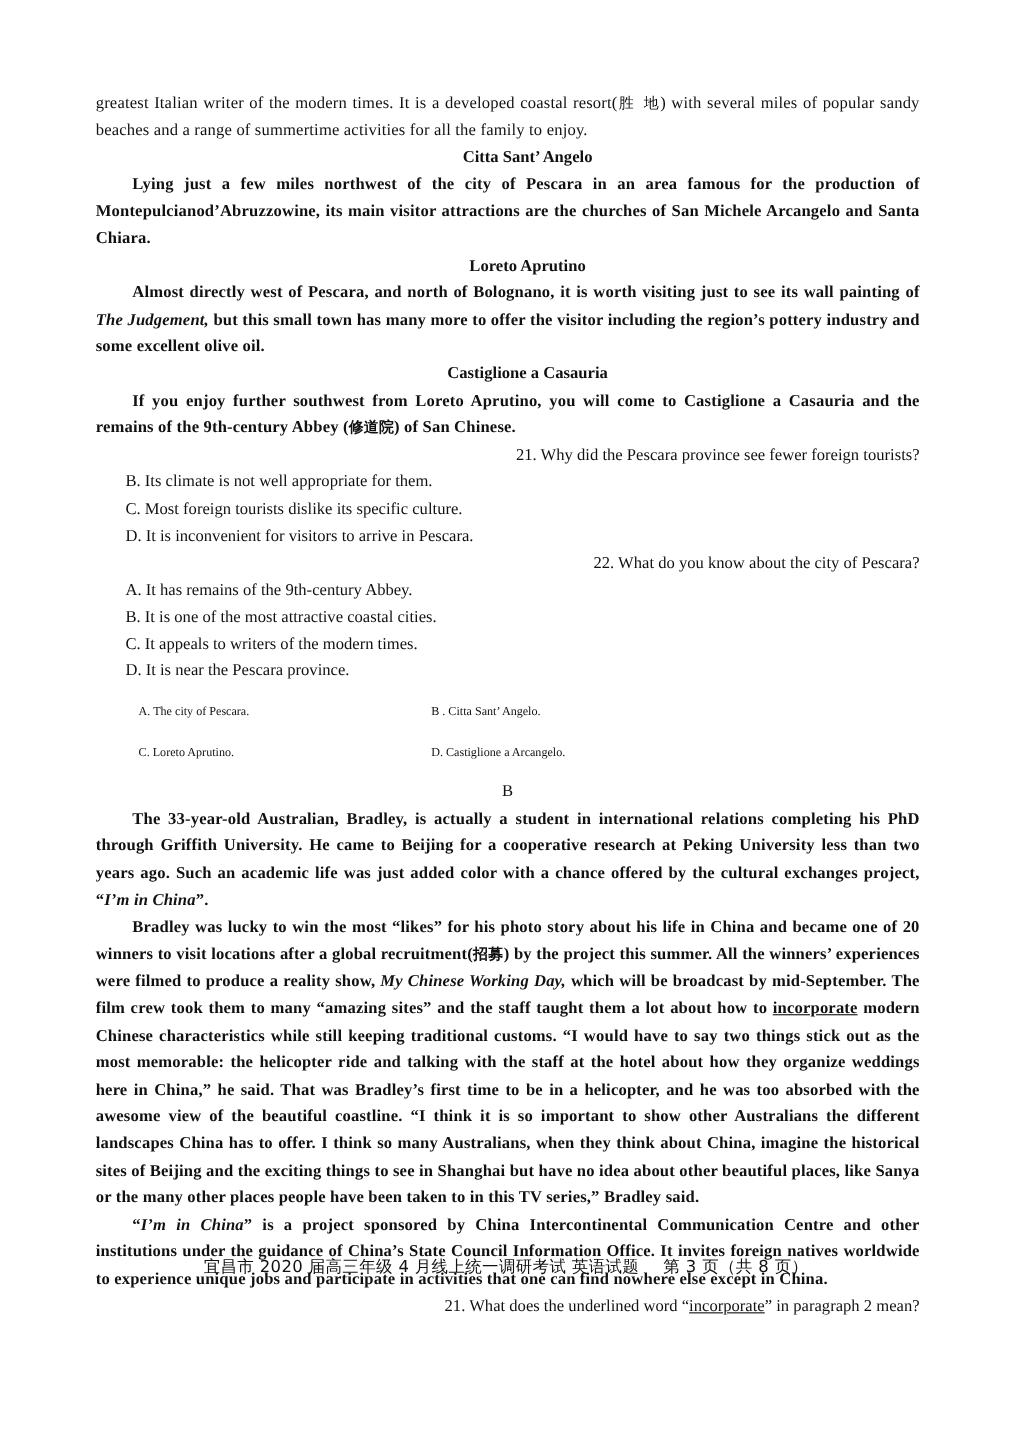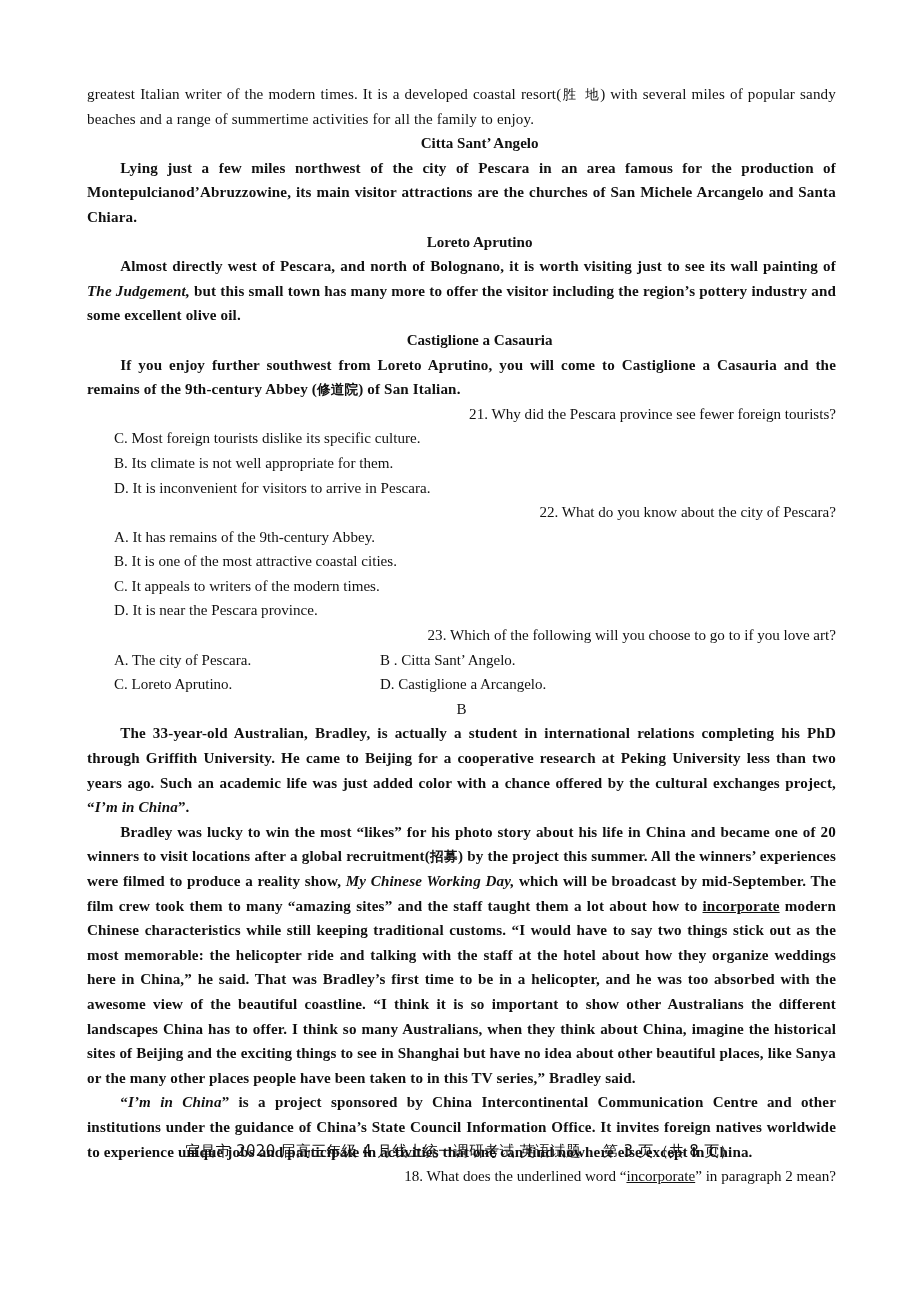--- a/index.html
+++ b/index.html
@@ -75,23 +75,23 @@
 
   .opt-line {
     font-size: 15.1px;
     line-height: 24.6px;
     margin: 0;
     padding-left: 27px;
     text-align: left;
   }
 
   .opt-row {
-    font-size: 15px;
+    font-size: 11px;
     line-height: 24.6px;
-    margin: 0;
+    margin: 12px;
     padding-left: 27px;
     display: block;
     position: relative;
     height: 24.6px;
   }
   .opt-row .col-a {
     display: inline-block;
   }
   .opt-row .col-b {
     position: absolute;
@@ -138,48 +138,47 @@
 
   <p class="body-text para noindent"><span>greatest Italian writer of the modern times. It is a developed coastal resort(</span><span class="cjk">胜</span><span class="cjk-gap"></span><span class="cjk">地</span><span>) with several miles of popular sandy beaches and a range of summertime activities for all the family to enjoy.</span></p>
 
   <p class="sub-head">Citta Sant’ Angelo</p>
   <p class="body-text para indent">Lying just a few miles northwest of the city of Pescara in an area famous for the production of Montepulcianod’Abruzzowine, its main visitor attractions are the churches of San Michele Arcangelo and Santa Chiara.</p>
 
   <p class="sub-head">Loreto Aprutino</p>
   <p class="body-text para indent"><span>Almost directly west of Pescara, and north of Bolognano, it is worth visiting just to see its wall painting of </span><em class="ital">The Judgement,</em><span> but this small town has many more to offer the visitor including the region’s pottery industry and some excellent olive oil.</span></p>
 
   <p class="sub-head">Castiglione a Casauria</p>
-  <p class="body-text para indent"><span>If you enjoy further southwest from Loreto Aprutino, you will come to Castiglione a Casauria and the remains of the 9th-century Abbey (</span><span class="cjk">修道院</span><span>) of San Italian.</span></p>
+  <p class="body-text para indent"><span>If you enjoy further southwest from Loreto Aprutino, you will come to Castiglione a Casauria and the remains of the 9th-century Abbey (</span><span class="cjk">修道院</span><span>) of San Chinese.</span></p>
 
   <p class="q-line">21. Why did the Pescara province see fewer foreign tourists?</p>
+  <p class="opt-line">B. Its climate is not well appropriate for them.</p>
   <p class="opt-line">C. Most foreign tourists dislike its specific culture.</p>
-  <p class="opt-line">B. Its climate is not well appropriate for them.</p>
   <p class="opt-line">D. It is inconvenient for visitors to arrive in Pescara.</p>
 
   <p class="q-line">22. What do you know about the city of Pescara?</p>
   <p class="opt-line">A. It has remains of the 9th-century Abbey.</p>
   <p class="opt-line">B. It is one of the most attractive coastal cities.</p>
   <p class="opt-line">C. It appeals to writers of the modern times.</p>
   <p class="opt-line">D. It is near the Pescara province.</p>
 
-  <p class="q-line q-23">23. Which of the following will you choose to go to if you love art?</p>
   <div class="opt-row">
     <span class="col-a">A. The city of Pescara.</span><span class="col-b">B . Citta Sant’ Angelo.</span>
   </div>
   <div class="opt-row">
     <span class="col-a">C. Loreto Aprutino.</span><span class="col-b">D. Castiglione a Arcangelo.</span>
   </div>
 
   <p class="section-letter">B</p>
 
   <p class="body-text para indent"><span>The 33-year-old Australian, Bradley, is actually a student in international relations completing his PhD through Griffith University. He came to Beijing for a cooperative research at Peking University less than two years ago. Such an academic life was just added color with a chance offered by the cultural exchanges project, “</span><em class="ital">I’m in China</em><span>”.</span></p>
 
   <p class="body-text para indent"><span>Bradley was lucky to win the most “likes” for his photo story about his life in China and became one of 20 winners to visit locations after a global recruitment(</span><span class="cjk">招募</span><span>) by the project this summer. All the winners’ experiences were filmed to produce a reality show, </span><em class="ital">My Chinese Working Day,</em><span> which will be broadcast by mid-September. The film crew took them to many “amazing sites” and the staff taught them a lot about how to </span><span class="underlined">incorporate</span><span> modern Chinese characteristics while still keeping traditional customs. “I would have to say two things stick out as the most memorable: the helicopter ride and talking with the staff at the hotel about how they organize weddings here in China,” he said. That was Bradley’s first time to be in a helicopter, and he was too absorbed with the awesome view of the beautiful coastline. “I think it is so important to show other Australians the different landscapes China has to offer. I think so many Australians, when they think about China, imagine the historical sites of Beijing and the exciting things to see in Shanghai but have no idea about other beautiful places, like Sanya or the many other places people have been taken to in this TV series,” Bradley said.</span></p>
 
   <p class="body-text para indent"><span>“</span><em class="ital">I’m in China</em><span>” is a project sponsored by China Intercontinental Communication Centre and other institutions under the guidance of China’s State Council Information Office. It invites foreign natives worldwide to experience unique jobs and participate in activities that one can find nowhere else except in China.</span></p>
 
-  <p class="q-line"><span>18. What does the underlined word “</span><span class="underlined">incorporate</span><span>” in paragraph 2 mean?</span></p>
+  <p class="q-line"><span>21. What does the underlined word “</span><span class="underlined">incorporate</span><span>” in paragraph 2 mean?</span></p>
 
 </div>
 
 <div class="footer">
   <span>宜昌市 2020 届高三年级 4 月线上统一调研考试 英语试题</span><span class="sep"></span><span>第 3 页（共 8 页）</span>
 </div>
 
 </body></html>

